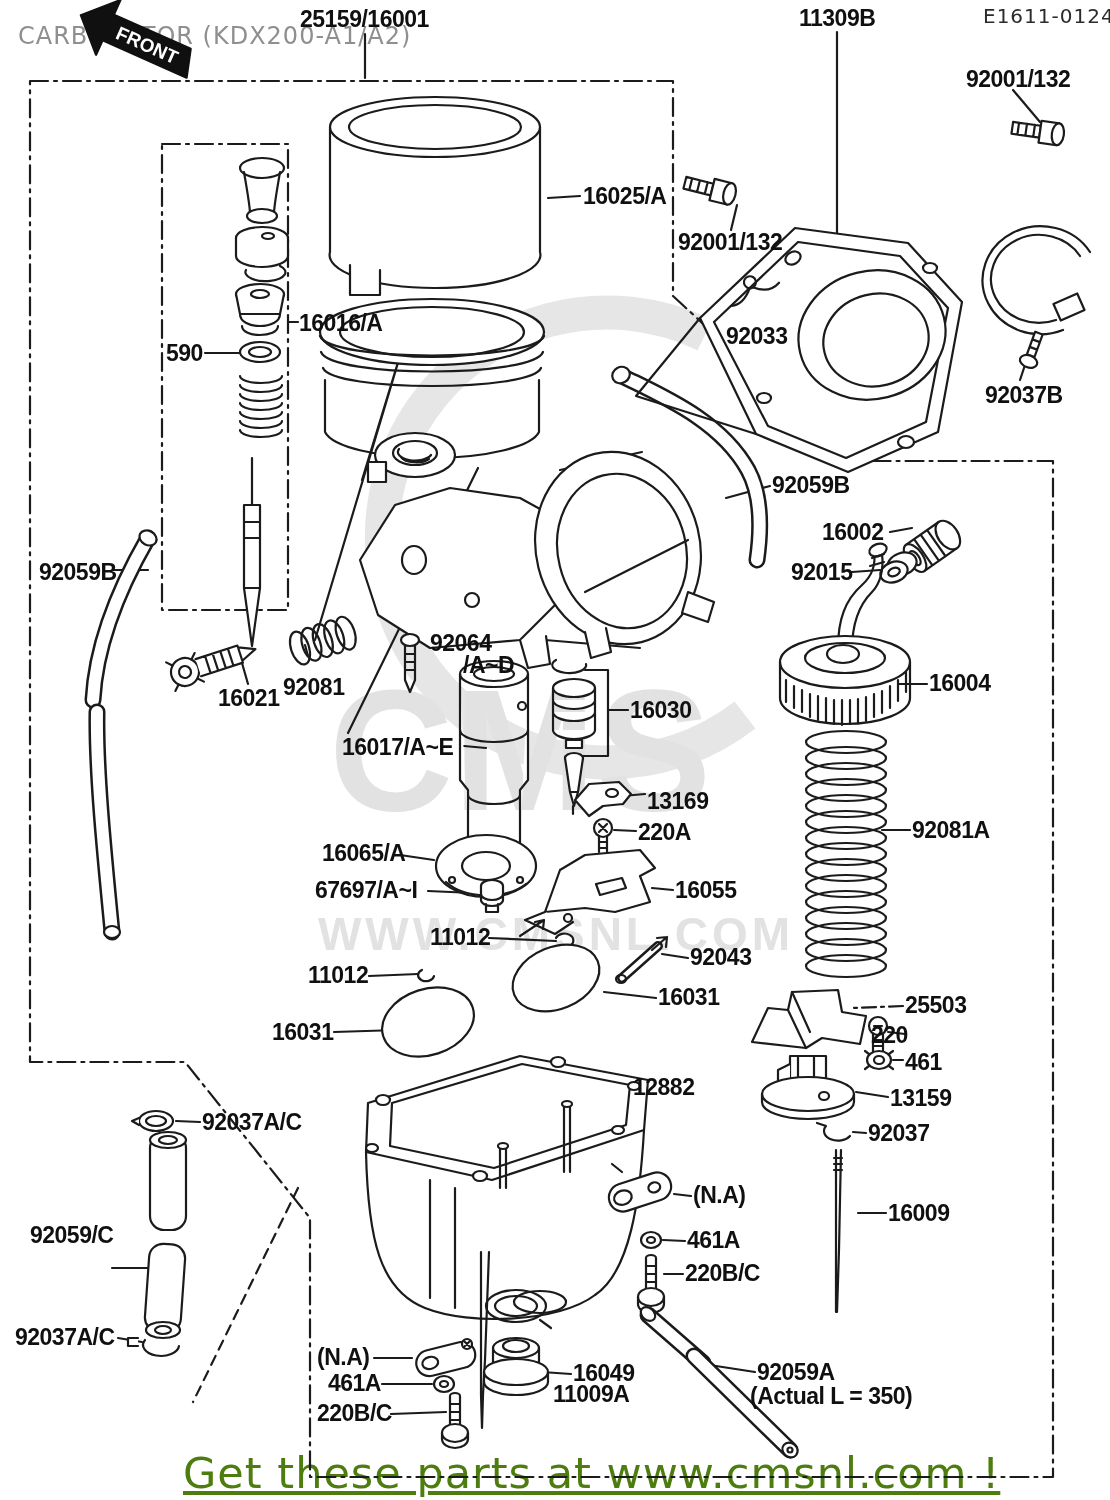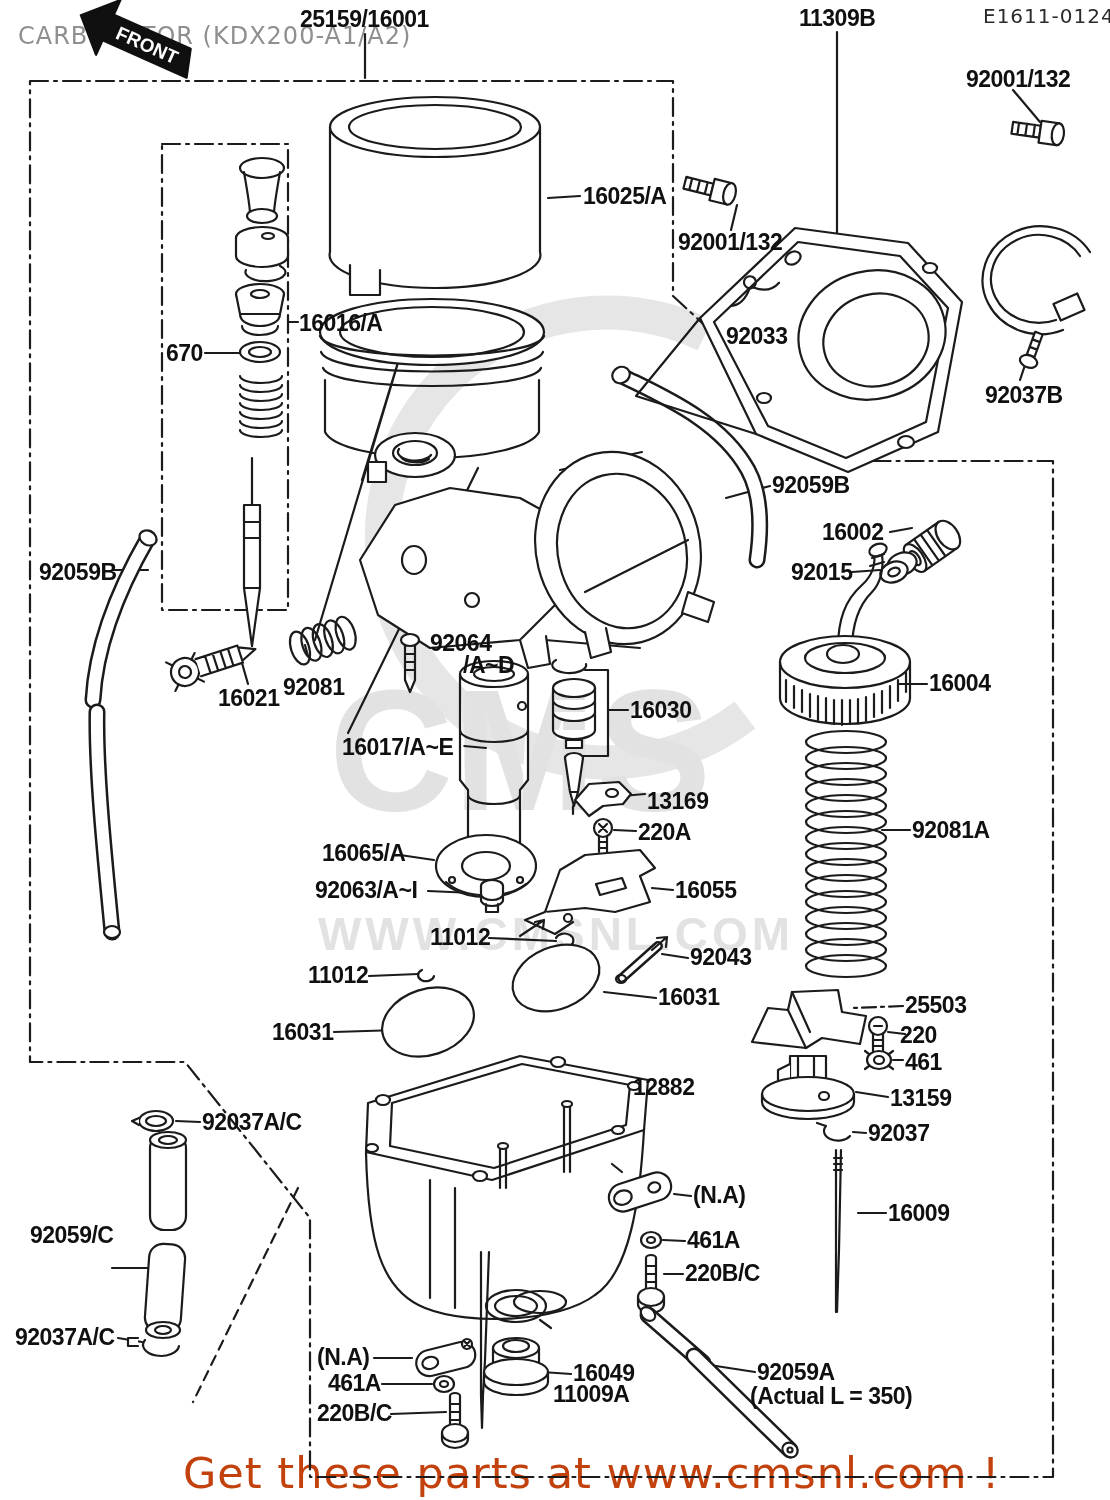--- a/index.html
+++ b/index.html
@@ -3,21 +3,21 @@
 <meta charset="utf-8">
 <style>
   html,body{margin:0;padding:0;background:#fff;}
   .stage{position:relative;width:1110px;height:1500px;background:#ffffff;overflow:hidden;
          font-family:"Liberation Sans",sans-serif;}
   .page-title{position:absolute;left:18px;top:22px;font-family:"DejaVu Sans",sans-serif;
               font-size:24px;color:#8f8f8f;letter-spacing:1px;white-space:nowrap;z-index:1;}
   .doc-number{position:absolute;left:983px;top:4px;font-family:"DejaVu Sans",sans-serif;
               font-size:20px;color:#2b2b2b;letter-spacing:1px;white-space:nowrap;z-index:1;}
   .footer-promo{position:absolute;left:183px;top:1448px;font-family:"DejaVu Sans",sans-serif;
-              font-size:43px;letter-spacing:1px;color:#c2410c;white-space:nowrap;z-index:1;}
+              font-size:43px;letter-spacing:1px;color:#4d7c0f;white-space:nowrap;z-index:1;text-decoration:underline;}
   svg.art{position:absolute;left:0;top:0;z-index:2;pointer-events:none;}
   .lbl{position:absolute;font-weight:700;font-size:23px;letter-spacing:-0.5px;color:#101010;
        white-space:nowrap;z-index:3;}
 </style>
 </head>
 <body>
 
 <div class="stage">
 
   <div class="page-title">CARBURETOR (KDX200-A1/A2)</div>
@@ -433,49 +433,49 @@
       </g>
     </g>
   </svg>
 
   <div class="lbl" style="left:300px;top:6px">25159/16001</div>
   <div class="lbl" style="left:799px;top:5px">11309B</div>
   <div class="lbl" style="left:966px;top:66px">92001/132</div>
   <div class="lbl" style="left:583px;top:183px">16025/A</div>
   <div class="lbl" style="left:678px;top:229px">92001/132</div>
   <div class="lbl" style="left:299px;top:310px">16016/A</div>
-  <div class="lbl" style="left:166px;top:340px">670</div>
+  <div class="lbl" style="left:166px;top:340px">590</div>
   <div class="lbl" style="left:726px;top:323px">92033</div>
   <div class="lbl" style="left:985px;top:382px">92037B</div>
   <div class="lbl" style="left:772px;top:472px">92059B</div>
   <div class="lbl" style="left:822px;top:519px">16002</div>
   <div class="lbl" style="left:791px;top:559px">92015</div>
   <div class="lbl" style="left:39px;top:559px">92059B</div>
   <div class="lbl" style="left:430px;top:630px">92064</div>
   <div class="lbl" style="left:463px;top:652px">/A~D</div>
   <div class="lbl" style="left:929px;top:670px">16004</div>
   <div class="lbl" style="left:630px;top:697px">16030</div>
   <div class="lbl" style="left:283px;top:674px">92081</div>
   <div class="lbl" style="left:218px;top:685px">16021</div>
   <div class="lbl" style="left:342px;top:734px">16017/A~E</div>
   <div class="lbl" style="left:647px;top:788px">13169</div>
   <div class="lbl" style="left:638px;top:819px">220A</div>
   <div class="lbl" style="left:912px;top:817px">92081A</div>
   <div class="lbl" style="left:322px;top:840px">16065/A</div>
-  <div class="lbl" style="left:315px;top:877px">92063/A~I</div>
+  <div class="lbl" style="left:315px;top:877px">67697/A~I</div>
   <div class="lbl" style="left:675px;top:877px">16055</div>
   <div class="lbl" style="left:430px;top:924px">11012</div>
   <div class="lbl" style="left:690px;top:944px">92043</div>
   <div class="lbl" style="left:308px;top:962px">11012</div>
   <div class="lbl" style="left:658px;top:984px">16031</div>
   <div class="lbl" style="left:272px;top:1019px">16031</div>
   <div class="lbl" style="left:202px;top:1109px">92037A/C</div>
   <div class="lbl" style="left:633px;top:1074px">12882</div>
   <div class="lbl" style="left:905px;top:992px">25503</div>
-  <div class="lbl" style="left:900px;top:1022px">220</div>
+  <div class="lbl" style="left:871px;top:1022px">220</div>
   <div class="lbl" style="left:905px;top:1049px">461</div>
   <div class="lbl" style="left:890px;top:1085px">13159</div>
   <div class="lbl" style="left:868px;top:1120px">92037</div>
   <div class="lbl" style="left:888px;top:1200px">16009</div>
   <div class="lbl" style="left:693px;top:1182px">(N.A)</div>
   <div class="lbl" style="left:687px;top:1227px">461A</div>
   <div class="lbl" style="left:685px;top:1260px">220B/C</div>
   <div class="lbl" style="left:30px;top:1222px">92059/C</div>
   <div class="lbl" style="left:15px;top:1324px">92037A/C</div>
   <div class="lbl" style="left:317px;top:1344px">(N.A)</div>

